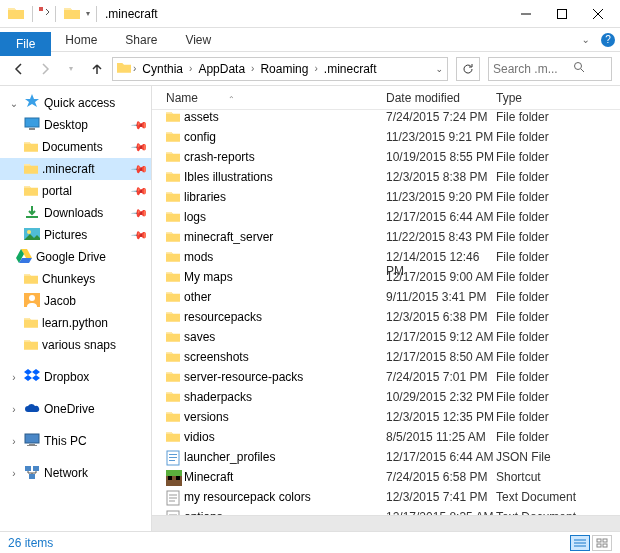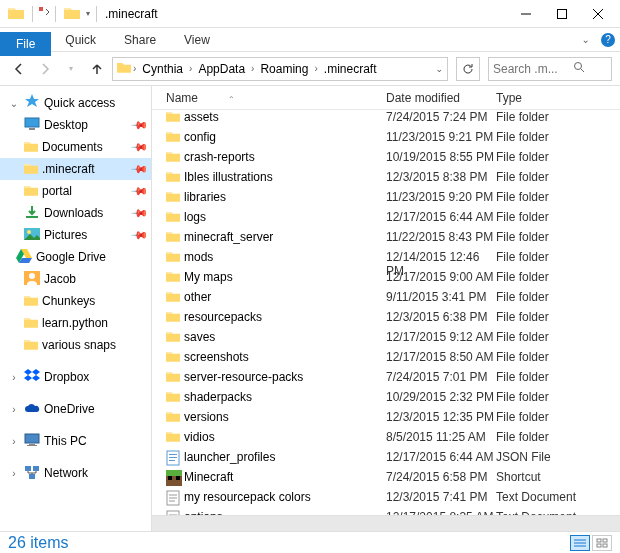--- a/index.html
+++ b/index.html
@@ -48,21 +48,21 @@
 .filelist { flex: 1; overflow-y: scroll; overflow-x: auto; }
 .row { display: flex; align-items: flex-start; height: 20px; padding-left: 14px; font-size: 12px; }
 .row .icon { width: 18px; display:flex; align-items:center; }
 .row .name { width: 202px; }
 .row .date { width: 110px; color: #333; }
 .row .type { flex: 1; color: #333; }
 
 .hscroll-area { height: 16px; background: #f0f0f0; border-top: 1px solid #e0e0e0; display:flex; }
 .hscroll-area .track { flex:1; background:#e8e8e8; }
 
-.statusbar { height: 22px; border-top: 1px solid #e0e0e0; display: flex; align-items: center; padding: 0 8px; font-size: 16px; color: #1979ca; }
+.statusbar { height: 22px; border-top: 1px solid #e0e0e0; display: flex; align-items: center; padding: 0 8px; font-size: 12px; color: #1979ca; }
 .statusbar .spacer { flex: 1; }
 .view-toggle { width: 20px; height: 16px; border: 1px solid #ccc; margin-left: 2px; display:flex; align-items:center; justify-content:center; }
 .view-toggle.active { background:#cde8ff; border-color:#1979ca; }
 
 
 .ic-folder { width:16px; height:13px; }
 .ic-folder-mini { width:14px; height:12px; }
 </style>
 </head>
 <body>
@@ -105,21 +105,21 @@
   <div class="winbtn">
       <svg width="10" height="10">
         <line x1="0" y1="0" x2="10" y2="10" stroke="#000"></line>
         <line x1="10" y1="0" x2="0" y2="10" stroke="#000"></line>
       </svg>
     </div>
 </div>
 
 <div class="ribbon">
   <div class="file-tab">File</div>
-  <div class="tab">Quick</div>
+  <div class="tab">Home</div>
   <div class="tab">Share</div>
   <div class="tab">View</div>
   <span class="spacer"></span>
   <span style="color:#666;font-size:10px;margin-right:6px;">⌄</span>
   <span class="help"><span class="help-circle">?</span></span>
 </div>
 
 <div class="navbar">
   <div class="navbtn">
     <svg width="14" height="14" viewBox="0 0 14 14">
@@ -230,33 +230,33 @@
       </div>
       <div class="tree-item" style="padding-left:16px">
         <span><svg width="16" height="14" viewBox="0 0 16 14">
             <path fill="#ffcf3f" d="M5 0h6l5 9h-6z"></path>
             <path fill="#11a861" d="M5 0L0 9l3 5 5-9z"></path>
             <path fill="#3777e3" d="M3 14h10l3-5H6z"></path>
           </svg></span>
         <span class="label">Google Drive</span>
       </div>
       <div class="tree-item" style="padding-left:24px">
+        <span><svg class="ic-folder-mini" viewBox="0 0 16 13">
+            <path fill="#ffd86b" d="M0 2h6l2 2h8v9H0z"></path>
+            <path fill="#ffe9a8" d="M0 2h6l2 2H0z"></path>
+          </svg></span>
+        <span class="label">Chunkeys</span>
+      </div>
+      <div class="tree-item" style="padding-left:24px">
         <span><svg width="16" height="14">
             <rect width="16" height="14" fill="#ffb347"></rect>
             <circle cx="8" cy="5" r="3" fill="#fff"></circle>
             <path d="M3 14c0-3 2-4 5-4s5 1 5 4" fill="#fff"></path>
           </svg></span>
         <span class="label">Jacob</span>
-      </div>
-      <div class="tree-item" style="padding-left:24px">
-        <span><svg class="ic-folder-mini" viewBox="0 0 16 13">
-            <path fill="#ffd86b" d="M0 2h6l2 2h8v9H0z"></path>
-            <path fill="#ffe9a8" d="M0 2h6l2 2H0z"></path>
-          </svg></span>
-        <span class="label">Chunkeys</span>
       </div>
       <div class="tree-item" style="padding-left:24px">
         <span><svg class="ic-folder-mini" viewBox="0 0 16 13">
             <path fill="#ffd86b" d="M0 2h6l2 2h8v9H0z"></path>
             <path fill="#ffe9a8" d="M0 2h6l2 2H0z"></path>
           </svg></span>
         <span class="label">learn.python</span>
       </div>
       <div class="tree-item" style="padding-left:24px">
         <span><svg class="ic-folder-mini" viewBox="0 0 16 13">

